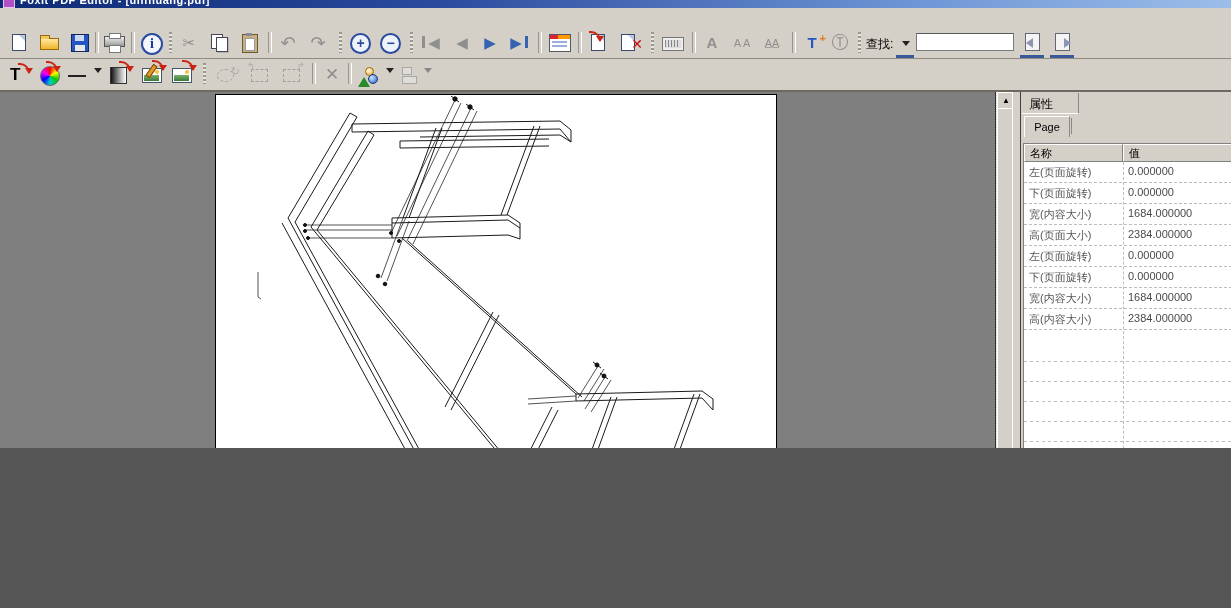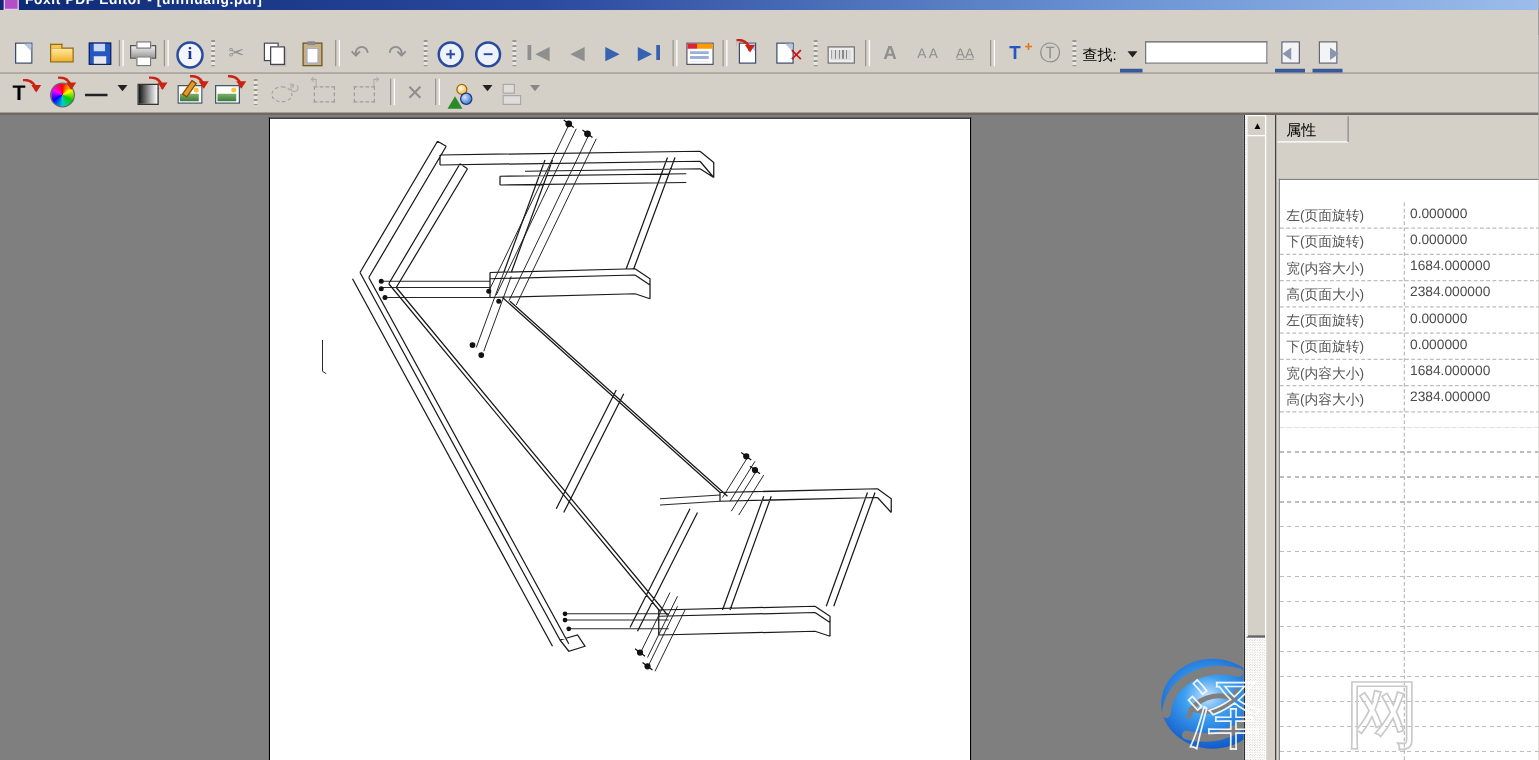--- a/index.html
+++ b/index.html
@@ -1,16 +1,16 @@
 <!DOCTYPE html>
 <html><head>
 <meta charset="utf-8">
 <style>
   html,body{margin:0;padding:0;background:#555;}
-  .app{position:relative;width:1231px;height:608px;overflow:hidden;
+  .app{position:relative;width:1231px;height:448px;overflow:hidden;
        font-family:"Liberation Sans","DejaVu Sans",sans-serif;background:#d4d0c8;
        -webkit-font-smoothing:none;}
   
   .titlebar{position:absolute;left:0;top:0;width:1231px;height:8px;overflow:hidden;
     background:linear-gradient(90deg,#0d2a75 0%,#2a4a9e 35%,#6f97d6 75%,#9cbdea 100%);}
   .titlebar .ttxt{position:absolute;left:20px;top:-6px;color:#fff;font-weight:bold;
     font-size:11px;letter-spacing:.5px;white-space:nowrap;}
   .app-icon{position:absolute;left:3px;top:0;width:10px;height:7px;background:#b34fc6;
     border:1px solid #e6c6ee;border-top:none;}
   
@@ -382,21 +382,29 @@
     <div class="vscroll">
       <div class="sb-btn">▲</div>
       <div class="sb-thumb"></div>
     </div>
 
     <div class="splitter"></div>
 
     <div class="panel">
       <div class="panel-title-tab"></div>
       <div class="panel-title">属性</div>
+      <div class="tabstrip">
+        <div class="tab">Page</div>
+        <div class="tabline"></div>
+      </div>
       <div class="ptable">
+        <div class="phead">
+          <div class="phc n">名称</div>
+          <div class="phc v">值</div>
+        </div>
         <div class="prows">
 
         <div class="prow">
               <div class="pc-n">左(页面旋转)</div>
               <div class="pc-v">0.000000</div>
             </div>
             <div class="prow">
               <div class="pc-n">下(页面旋转)</div>
               <div class="pc-v">0.000000</div>
             </div>

